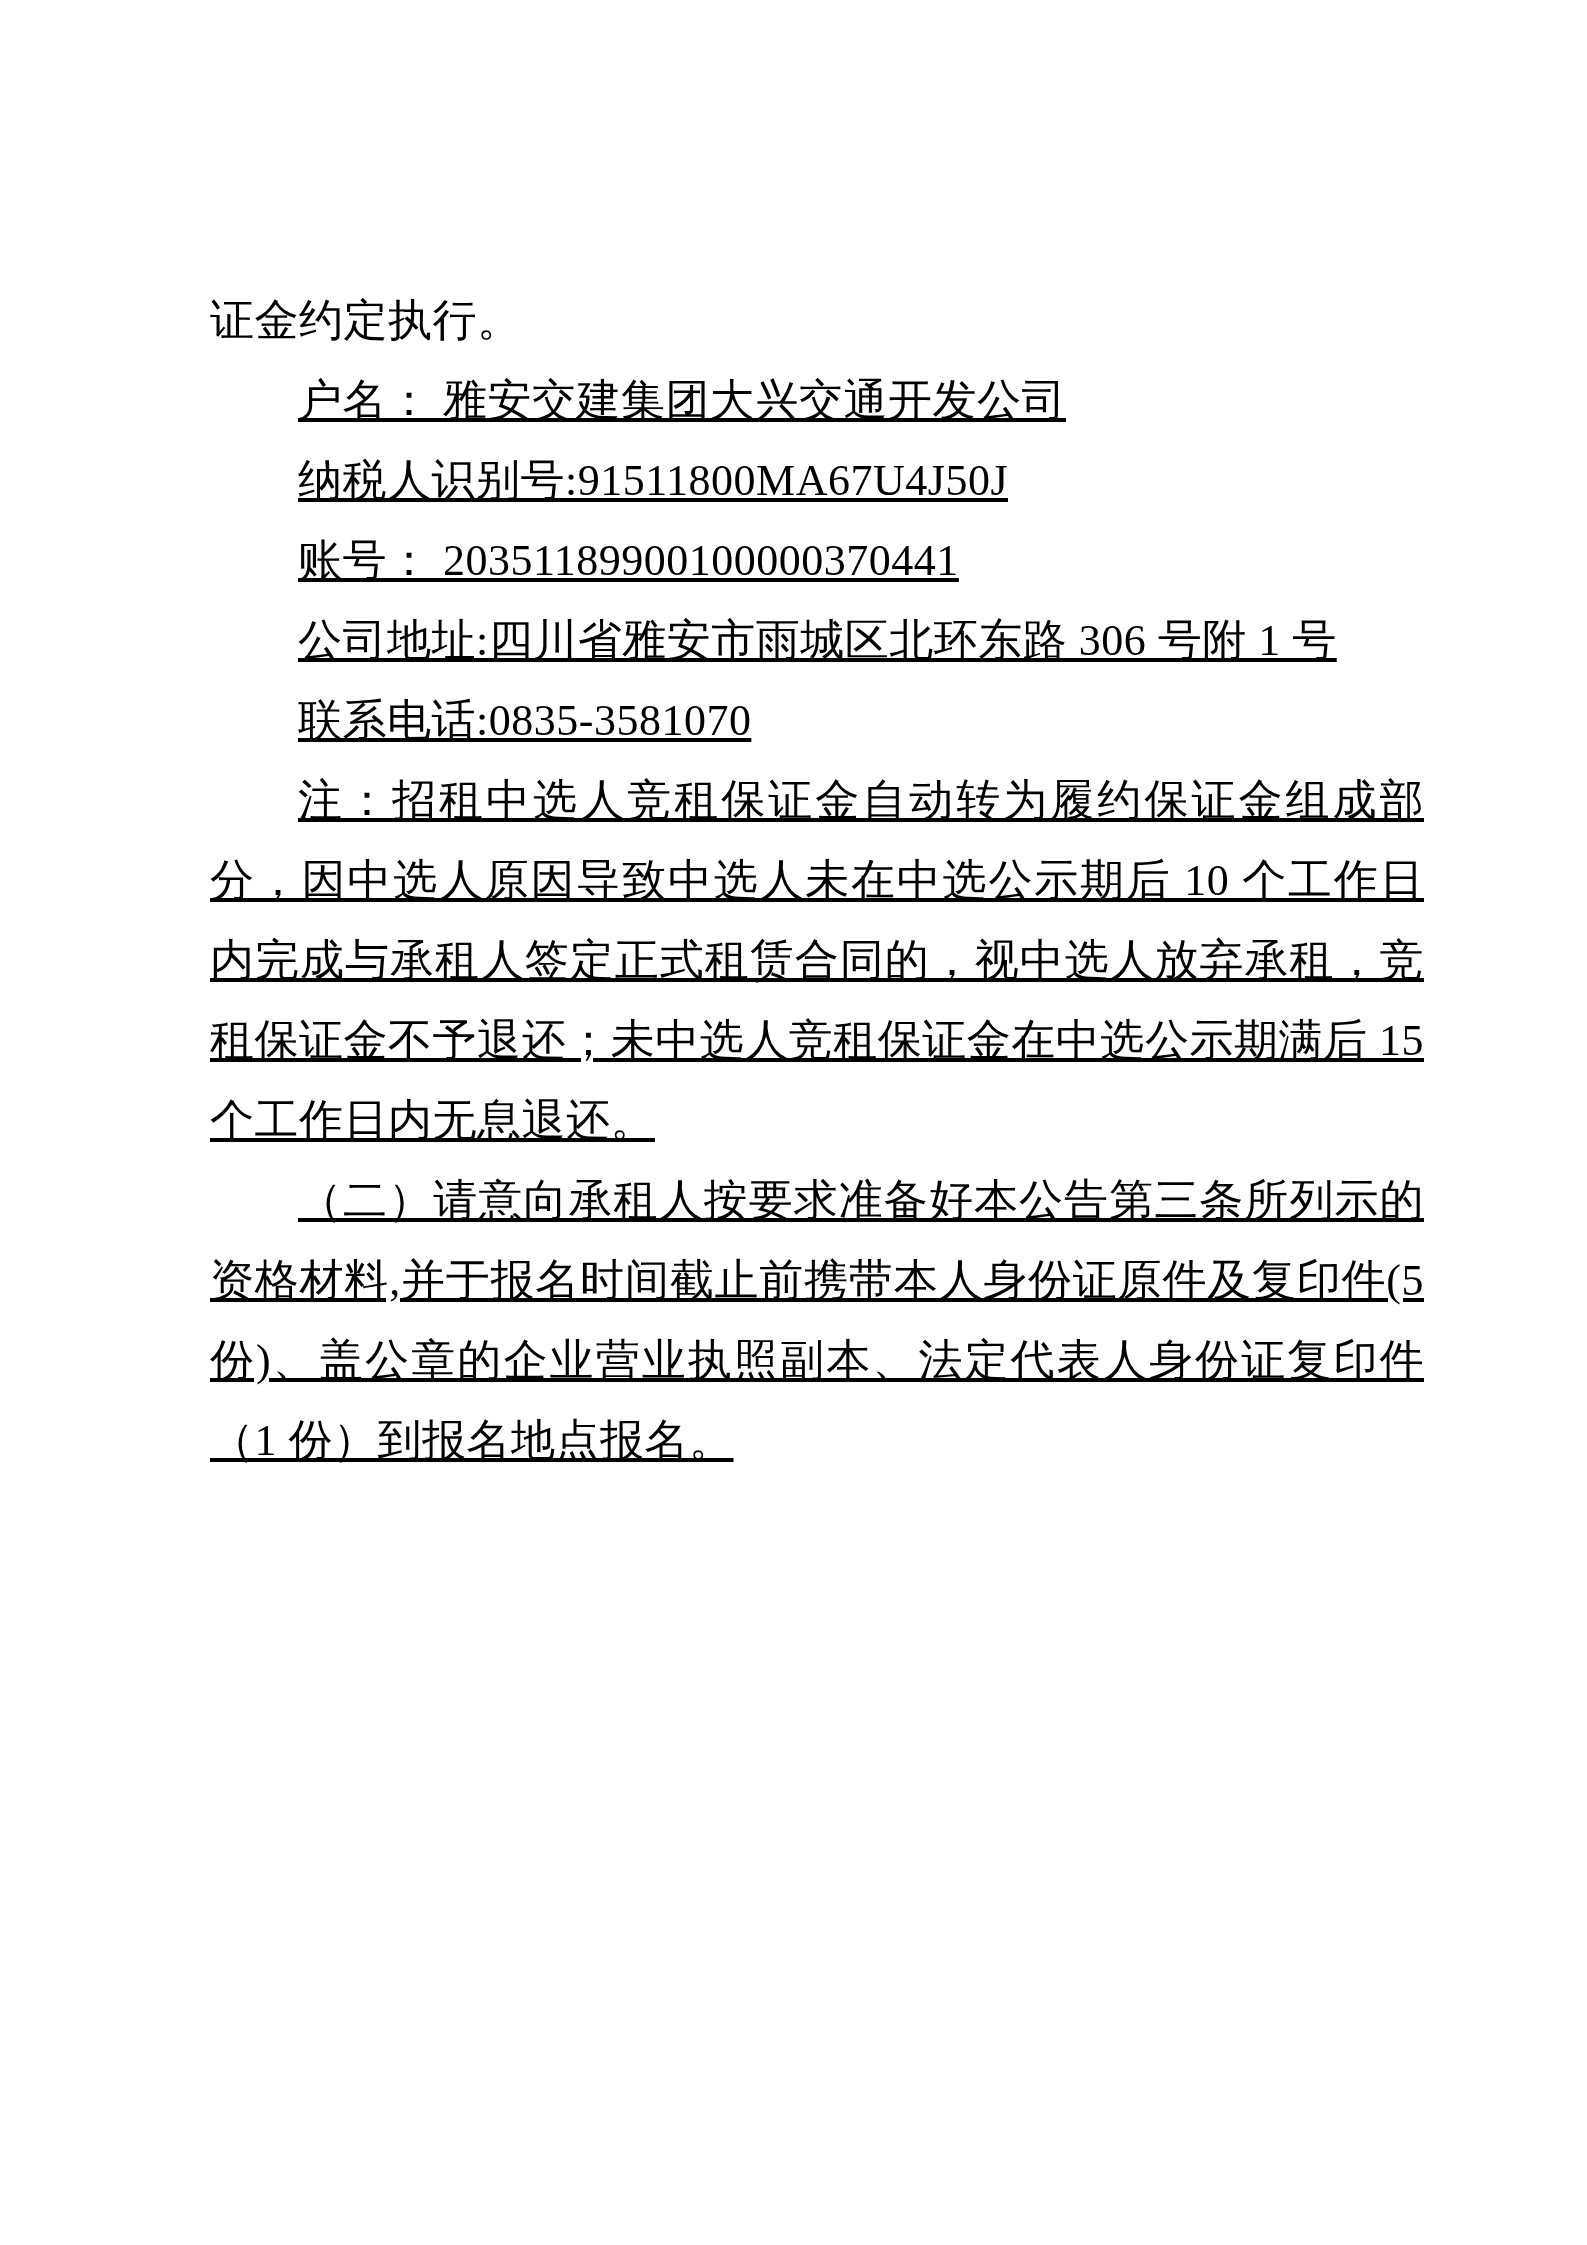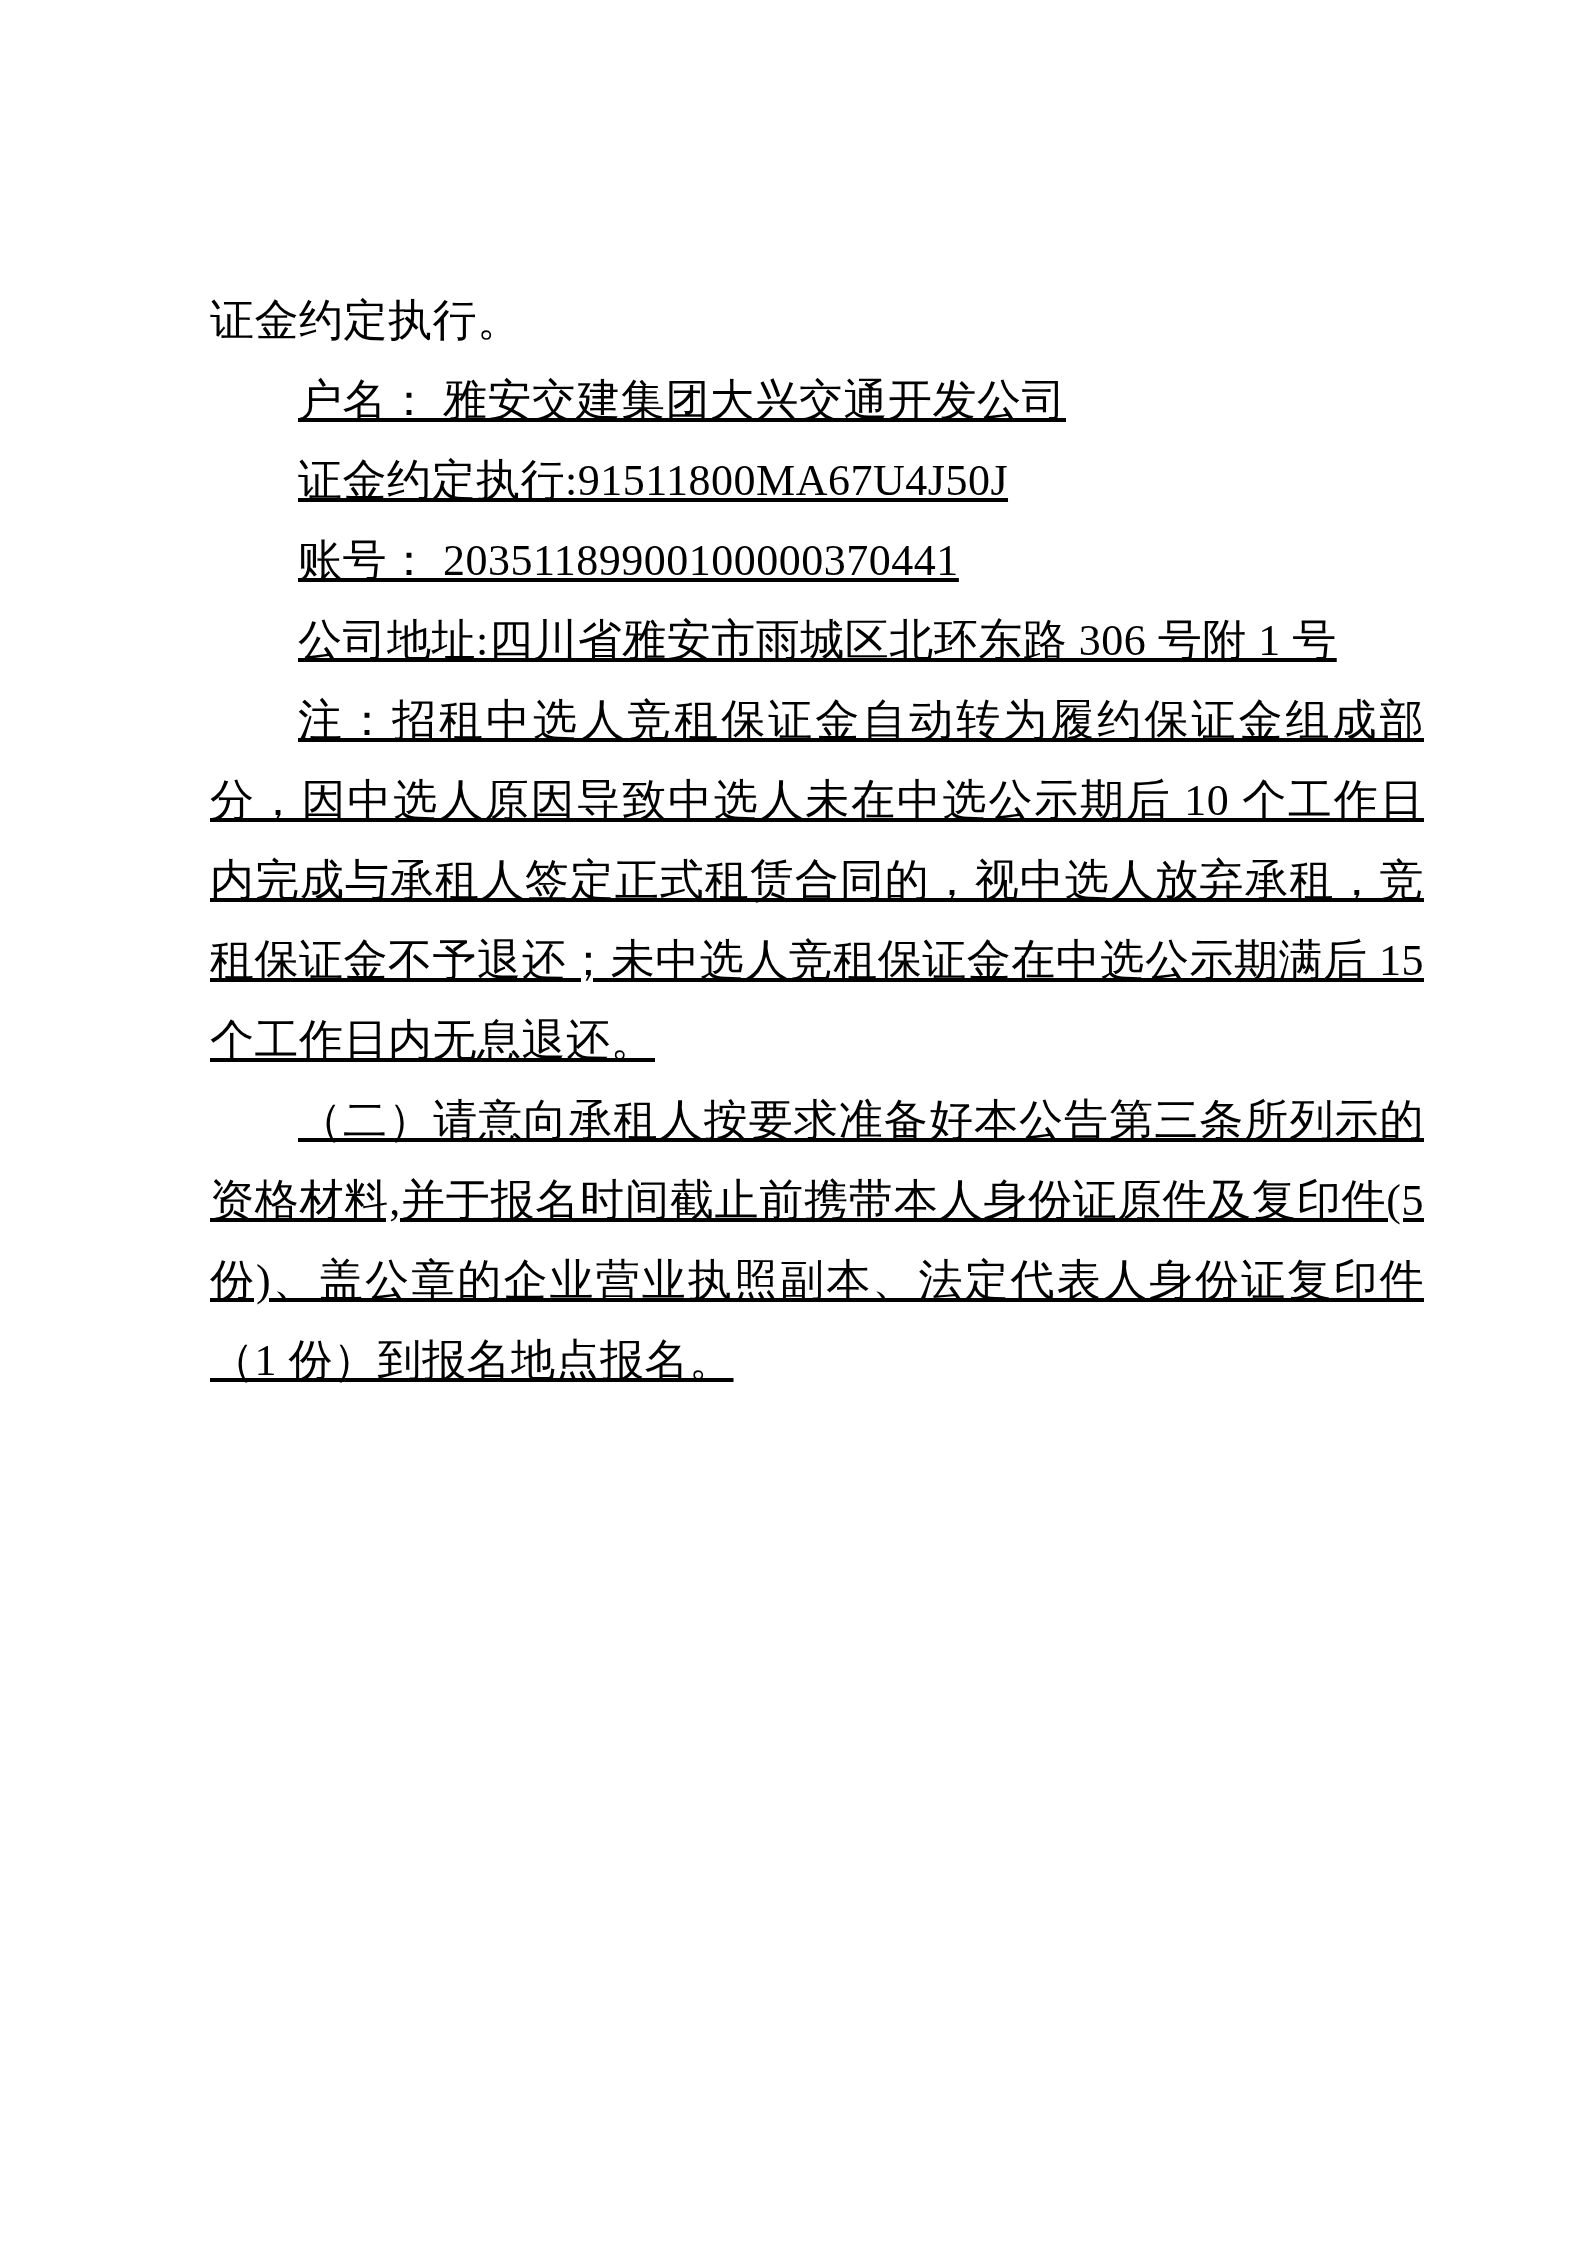--- a/index.html
+++ b/index.html
@@ -37,19 +37,20 @@
     text-decoration: underline;
   }
 </style>
 </head>
 <body>
 
 <div class="page">
   <div class="content">
     <p class="para">证金约定执行。</p>
     <p class="para indent">户名： 雅安交建集团大兴交通开发公司</p>
-    <p class="para indent">证金约定执行:91511800MA67U4J50J</p>
+    <p class="para indent">纳税人识别号:91511800MA67U4J50J</p>
     <p class="para indent">账号： 20351189900100000370441</p>
     <p class="para indent">公司地址:四川省雅安市雨城区北环东路 306 号附 1 号</p>
+    <p class="para indent">联系电话:0835-3581070</p>
     <p class="para indent">注：招租中选人竞租保证金自动转为履约保证金组成部分，因中选人原因导致中选人未在中选公示期后 10 个工作日内完成与承租人签定正式租赁合同的，视中选人放弃承租，竞租保证金不予退还；未中选人竞租保证金在中选公示期满后 15 个工作日内无息退还。</p>
     <p class="para indent">（二）请意向承租人按要求准备好本公告第三条所列示的资格材料,并于报名时间截止前携带本人身份证原件及复印件(5 份)、盖公章的企业营业执照副本、法定代表人身份证复印件（1 份）到报名地点报名。</p>
   </div>
 </div>
 
 </body></html>

